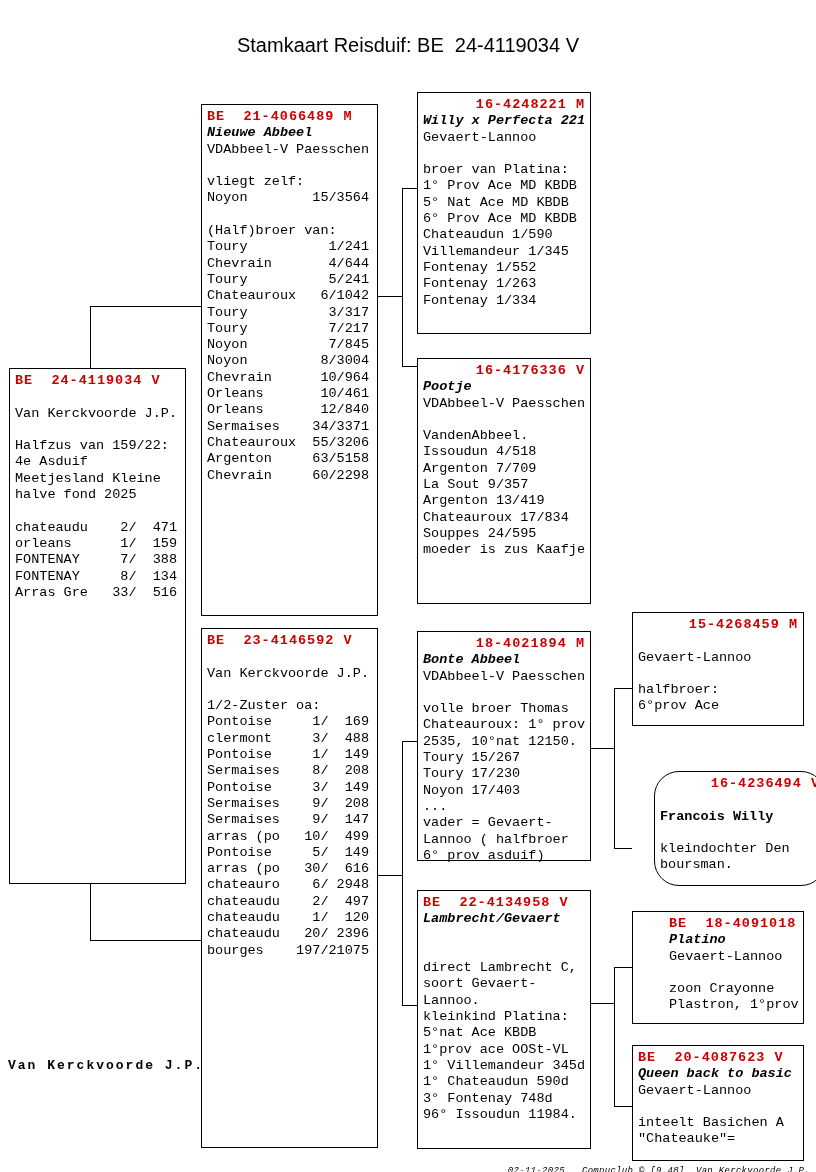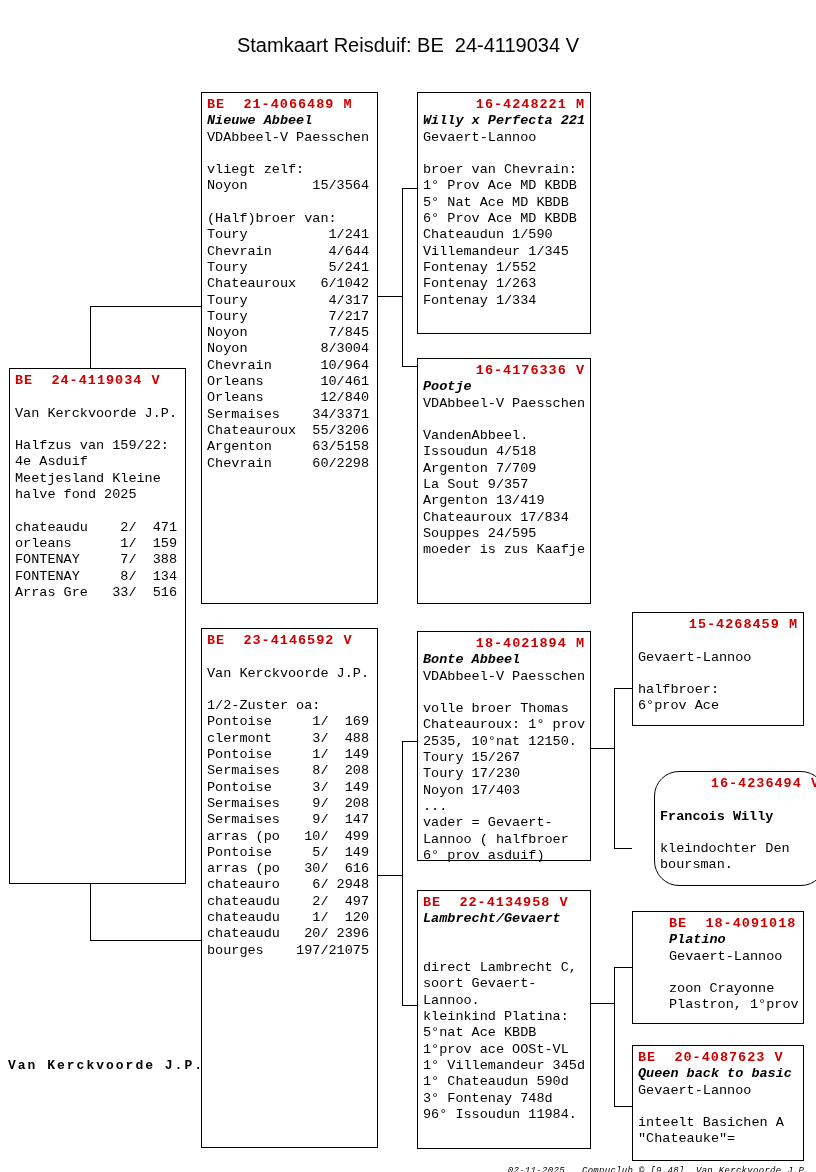--- a/index.html
+++ b/index.html
@@ -11,21 +11,21 @@
   .pbox{position:absolute;border:1px solid #000;background:#fff;box-sizing:border-box;
         padding:4px 5px;font-size:13.5px;}
   .ln{white-space:pre;height:16.3px;line-height:16.3px;overflow:hidden;}
   .txt{font-weight:normal;}
   .ring{color:var(--ring-red,#cc0000);font-weight:bold;letter-spacing:1px;}
   .ringc{color:var(--ring-red,#cc0000);font-weight:bold;letter-spacing:1px;text-align:right;}
   .name{font-weight:bold;font-style:italic;}
   .bold{font-weight:bold;}
   
   #box-subject{left:9px;top:340px;width:177px;height:516px;}
-  #box-sire{left:201px;top:64px;width:177px;height:512px;}
+  #box-sire{left:201px;top:76px;width:177px;height:512px;}
   #box-dam{left:201px;top:600px;width:177px;height:520px;}
   #box-g1{left:417px;top:64px;width:174px;height:242px;}
   #box-g2{left:417px;top:330px;width:174px;height:246px;}
   #box-g3{left:417px;top:603px;width:174px;height:230px;}
   #box-g4{left:417px;top:862px;width:174px;height:259px;}
   #box-gg1{left:632px;top:584px;width:172px;height:114px;}
   #box-gg2{left:654px;top:743px;width:172px;height:115px;border-radius:25px;}
   #box-gg3{left:632px;top:883px;width:172px;height:113px;padding-left:36px;}
   #box-gg4{left:632px;top:1017px;width:172px;height:116px;}
   
@@ -69,21 +69,21 @@
       <div class="ln txt">VDAbbeel-V Paesschen</div>
       <div class="ln txt">&nbsp;</div>
       <div class="ln txt">vliegt zelf:</div>
       <div class="ln txt">Noyon        15/3564</div>
       <div class="ln txt">&nbsp;</div>
       <div class="ln txt">(Half)broer van:</div>
       <div class="ln txt">Toury          1/241</div>
       <div class="ln txt">Chevrain       4/644</div>
       <div class="ln txt">Toury          5/241</div>
       <div class="ln txt">Chateauroux   6/1042</div>
-      <div class="ln txt">Toury          4/317</div>
+      <div class="ln txt">Toury          3/317</div>
       <div class="ln txt">Toury          7/217</div>
       <div class="ln txt">Noyon          7/845</div>
       <div class="ln txt">Noyon         8/3004</div>
       <div class="ln txt">Chevrain      10/964</div>
       <div class="ln txt">Orleans       10/461</div>
       <div class="ln txt">Orleans       12/840</div>
       <div class="ln txt">Sermaises    34/3371</div>
       <div class="ln txt">Chateauroux  55/3206</div>
       <div class="ln txt">Argenton     63/5158</div>
       <div class="ln txt">Chevrain     60/2298</div>
@@ -108,21 +108,21 @@
       <div class="ln txt">chateaudu    2/  497</div>
       <div class="ln txt">chateaudu    1/  120</div>
       <div class="ln txt">chateaudu   20/ 2396</div>
       <div class="ln txt">bourges    197/21075</div>
     </div>
   <div class="pbox" id="box-g1">
       <div class="ln ringc">16-4248221 M</div>
       <div class="ln name">Willy x Perfecta 221</div>
       <div class="ln txt">Gevaert-Lannoo</div>
       <div class="ln txt">&nbsp;</div>
-      <div class="ln txt">broer van Chevrain:</div>
+      <div class="ln txt">broer van Platina:</div>
       <div class="ln txt">1° Prov Ace MD KBDB</div>
       <div class="ln txt">5° Nat Ace MD KBDB</div>
       <div class="ln txt">6° Prov Ace MD KBDB</div>
       <div class="ln txt">Chateaudun 1/590</div>
       <div class="ln txt">Villemandeur 1/345</div>
       <div class="ln txt">Fontenay 1/552</div>
       <div class="ln txt">Fontenay 1/263</div>
       <div class="ln txt">Fontenay 1/334</div>
     </div>
   <div class="pbox" id="box-g2">

